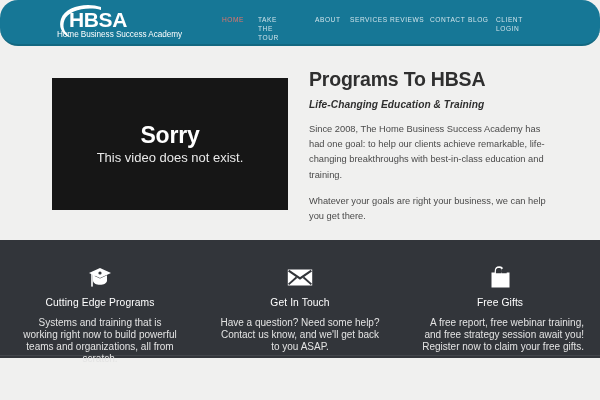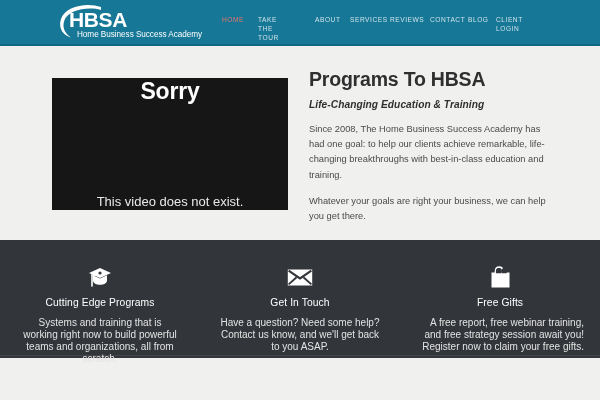--- a/index.html
+++ b/index.html
@@ -11,20 +11,21 @@
   }
 
   
   .site-header {
     position: relative;
     width: 600px; height: 46px;
     background: #167796;
     border-bottom: 2px solid #136881;
     display: flex;
     align-items: flex-start;
+    border-radius: 18px;
   }
 
   .logo-block {
     position: absolute;
     left: 57px; top: 4px;
     width: 130px; height: 38px;
   }
   .logo-swoosh {
     position: absolute;
     left: 0px; top: 0px;
@@ -37,21 +38,21 @@
     position: absolute;
     left: 12px; top: 5px;
     color: #ffffff;
     font-size: 21px;
     font-weight: bold;
     letter-spacing: -0.4px;
     line-height: 21px;
   }
   .logo-tag {
     position: absolute;
-    left: 20px; top: 26px;
+    left: 0; top: 26px;
     color: #ffffff;
     font-size: 8.2px;
     letter-spacing: -0.05px;
     white-space: nowrap;
     line-height: 9px;
   }
 
   .main-nav {
     position: absolute;
     left: 222px; top: 15px;
@@ -88,21 +89,21 @@
   }
 
   .video-box {
     position: absolute;
     left: 52px; top: 32px;
     width: 236px; height: 132px;
     background: #161616;
     display: flex;
     flex-direction: column;
     align-items: center;
-    justify-content: space-between;
+    justify-content: center;
   }
   .video-sorry {
     color: #ffffff;
     font-size: 23px;
     font-weight: bold;
     line-height: 26px;
     letter-spacing: -0.2px;
   }
   .video-sub {
     color: #e9e9e9;

